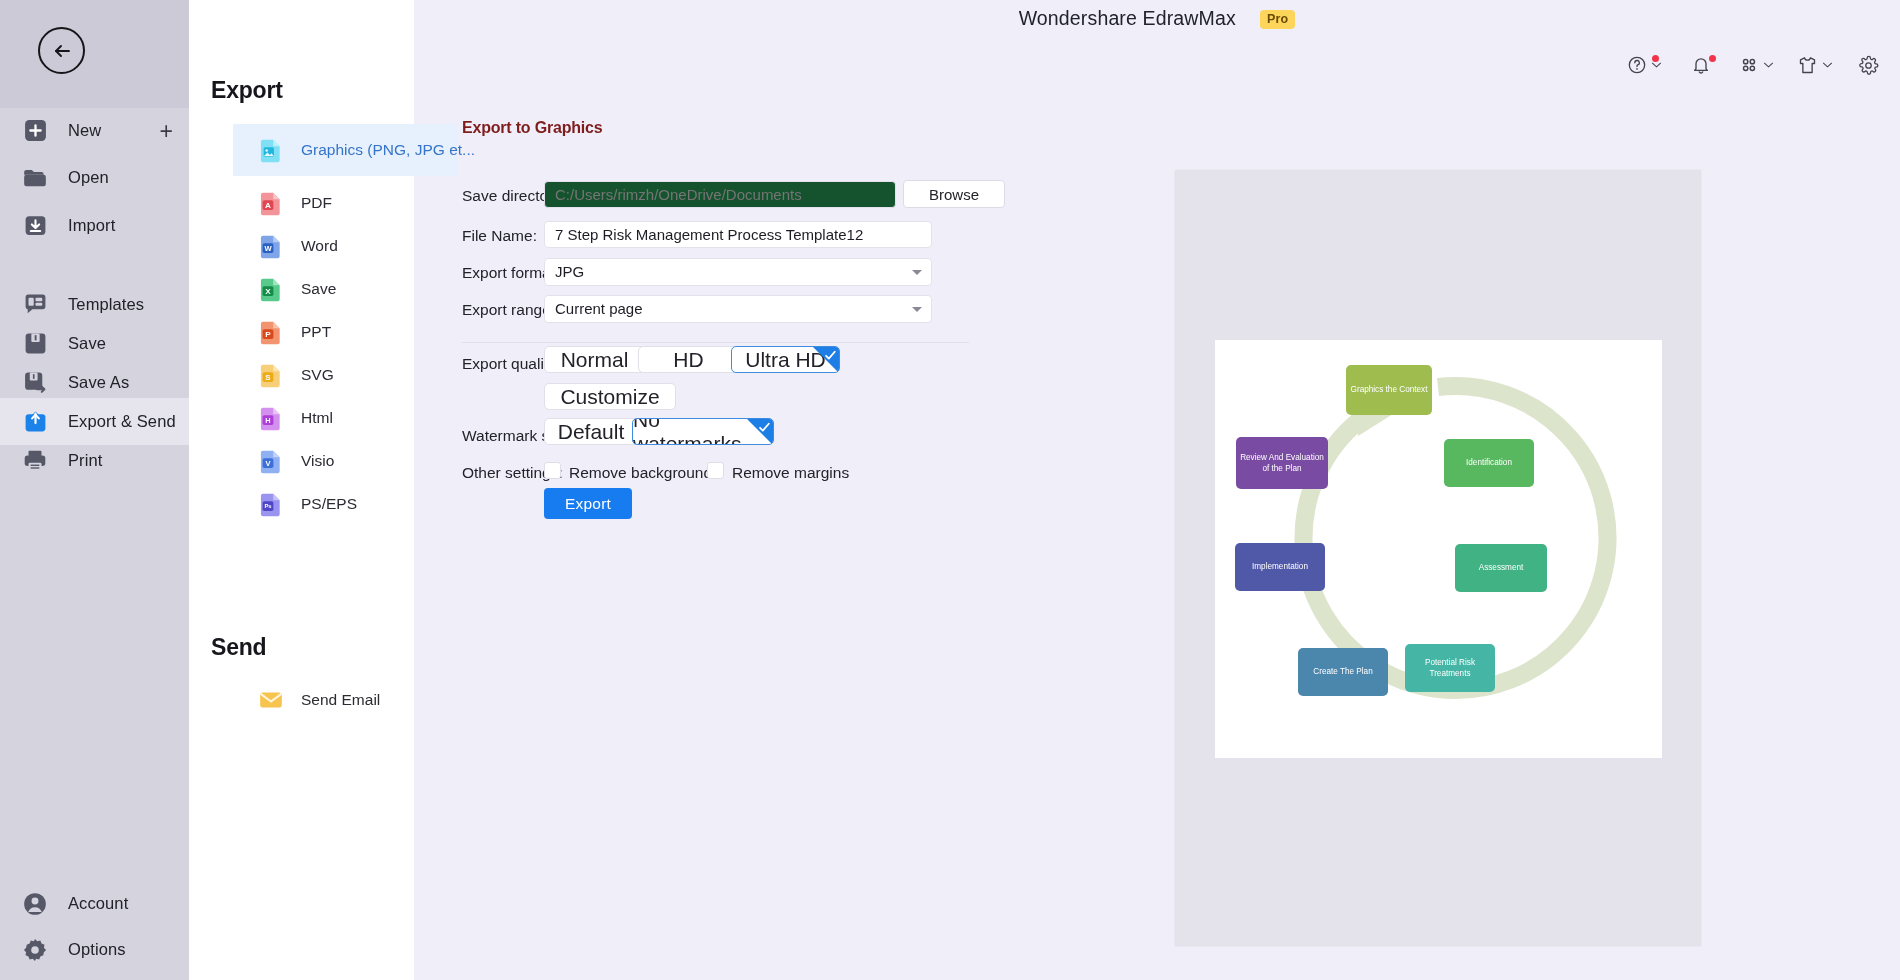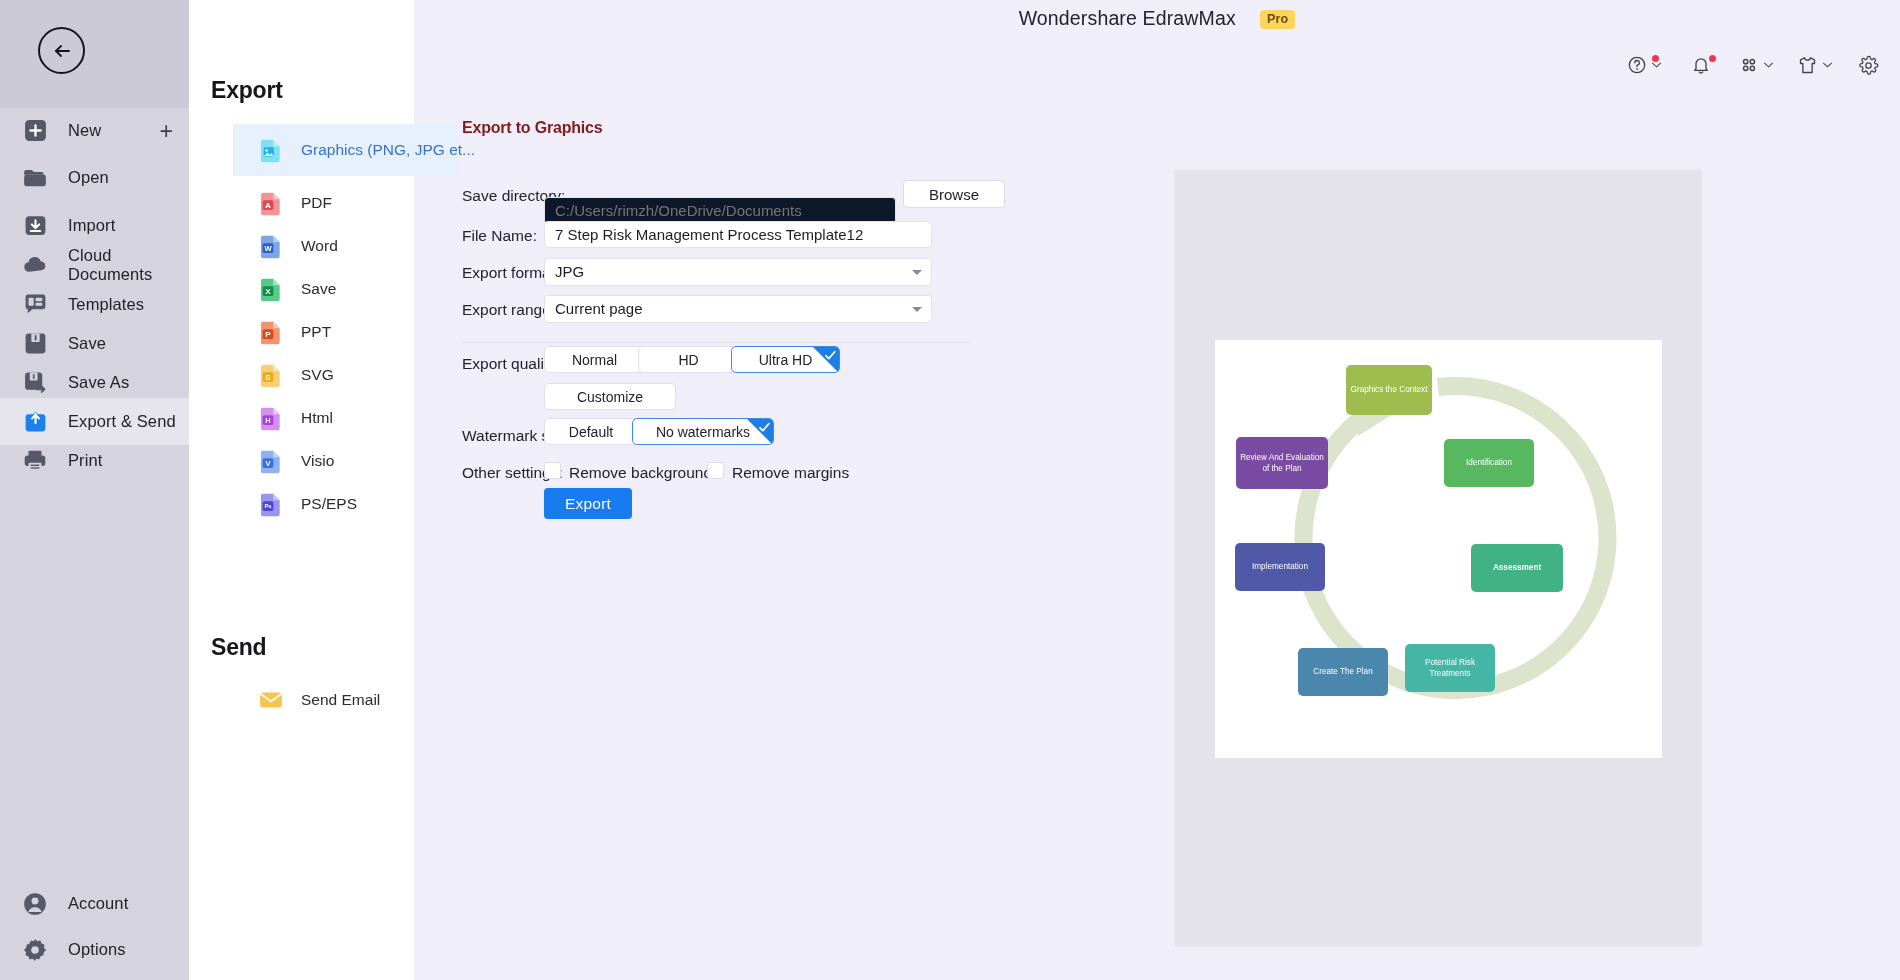--- a/index.html
+++ b/index.html
@@ -86,23 +86,22 @@
   }
   .row-label {
     position: absolute; left: 48px; font-size: 15.5px; color: #22222a;
   }
   .inp {
     position: absolute; height: 27px; border-radius: 4px;
     font-size: 15px; padding: 0 10px; line-height: 27px;
     font-family: "Liberation Sans", sans-serif;
   }
   .inp-dir {
-    left: 130px; width: 352px; background: #0f172a; color: #a3a2ae;
+    left: 130px; width: 352px; background: #14532d; color: #a3a2ae;
     border: 1px solid #e4e3ed;
-    margin-top: 16px;
   }
   .browse-btn {
     position: absolute; left: 489px; width: 102px; height: 28px;
     background: #ffffff; border: 1px solid #dcdbe6; border-radius: 4px;
     font-size: 15px; color: #22222a; cursor: pointer;
     font-family: "Liberation Sans", sans-serif;
   }
   .inp-name {
     left: 130px; width: 388px; background: #ffffff; border: 1px solid #e3e2ec;
     color: #1d1d25;
@@ -117,21 +116,21 @@
     position: absolute; right: 9px; top: 11px;
     width: 0; height: 0; border-left: 5px solid transparent;
     border-right: 5px solid transparent; border-top: 5px solid #8a8996;
   }
   .divider {
     position: absolute; left: 48px; width: 507px; height: 1px; background: #e1e0ea;
   }
   .pill {
     position: absolute; height: 27px; background: #ffffff;
     border: 1px solid #e0dfea; border-radius: 5px;
-    font-size: 14px; color: #22222a; cursor: pointer; overflow: hidden;
+    font-size: 21px; color: #22222a; cursor: pointer; overflow: hidden;
     display: flex; align-items: center; justify-content: center;
     font-family: "Liberation Sans", sans-serif;
   }
   .pill.sel { border: 1.3px solid #3d8ce0; }
   .pill .corner {
     position: absolute; right: 0; top: 0; width: 26px; height: 26px;
   }
   .pill .corner .tri {
     position: absolute; right: 0; top: 0; width: 0; height: 0;
     border-top: 26px solid #1d7ee6; border-left: 26px solid transparent;
@@ -204,28 +203,20 @@
       <span class="ico">
         <svg width="25" height="25" viewBox="0 0 24 24">
           <rect x="2.5" y="3" width="19" height="18" rx="3.5" fill="#565868"></rect>
           <path d="M12 7v7M8.5 11L12 14.5 15.5 11" stroke="#fff" stroke-width="2" fill="none" stroke-linecap="round" stroke-linejoin="round"></path>
           <path d="M7.5 17.2h9" stroke="#fff" stroke-width="2" stroke-linecap="round"></path>
         </svg>
       </span>
       <span class="lbl">Import</span>
     </div>
 
-    <div class="rail-item" style="top:241px">
-      <span class="ico">
-        <svg width="27" height="27" viewBox="0 0 24 24">
-          <path d="M6.3 18.5a4.3 4.3 0 0 1-.5-8.56A5.6 5.6 0 0 1 16.7 9.3a3.9 3.9 0 0 1 1.1 7.66 4 4 0 0 1-.8.08z" fill="#565868"></path>
-        </svg>
-      </span>
-      <span class="lbl">Cloud Documents</span>
-    </div>
 
     <div class="rail-item" style="top:281px">
       <span class="ico">
         <svg width="25" height="25" viewBox="0 0 24 24">
           <path d="M2.5 5a2.5 2.5 0 0 1 2.5-2.5h14A2.5 2.5 0 0 1 21.5 5v9a2.5 2.5 0 0 1-2.5 2.5H9l-4.5 4v-4a2 2 0 0 1-2-2z" fill="#565868"></path>
           <rect x="5.3" y="5.6" width="5" height="7.6" rx="1" fill="#d5d4de"></rect>
           <rect x="12" y="5.6" width="6.5" height="3.2" rx="1" fill="#d5d4de"></rect>
           <rect x="12" y="10.2" width="6.5" height="3" rx="1" fill="#d5d4de"></rect>
         </svg>
       </span>
@@ -554,21 +545,21 @@
     <div class="paper">
 
       <svg width="447" height="418" viewBox="0 0 447 418" style="position:absolute;left:0;top:0">
         <path d="M223 47
                  A 152 152 0 1 1 150.5 75.5" fill="none" stroke="#dde4cc" stroke-width="18" stroke-linecap="butt"></path>
         <polygon points="140,56 178,74 143,96" fill="#dde4cc"></polygon>
       </svg>
 
       <div class="node" style="left:131px; top:25px;  width:86px; height:50px; background:#9fbd4f;">Graphics the Context</div>
       <div class="node" style="left:229px; top:99px;  width:90px; height:48px; background:#57b860;">Identification</div>
-      <div class="node" style="left:256px; top:204px; width:92px; height:48px; background:#40b284;font-weight:bold;">Assessment</div>
+      <div class="node" style="left:240px; top:204px; width:92px; height:48px; background:#40b284;">Assessment</div>
       <div class="node" style="left:190px; top:304px; width:90px; height:48px; background:#45b5a5;">Potential Risk Treatments</div>
       <div class="node" style="left:83px;  top:308px; width:90px; height:48px; background:#4b86ad;">Create The Plan</div>
       <div class="node" style="left:20px;  top:203px; width:90px; height:48px; background:#5058a8;">Implementation</div>
       <div class="node" style="left:21px;  top:97px;  width:92px; height:52px; background:#7a4ba3;">Review And Evaluation of the Plan</div>
     </div>
   </div>
 
 </div>
 
 </body></html>

